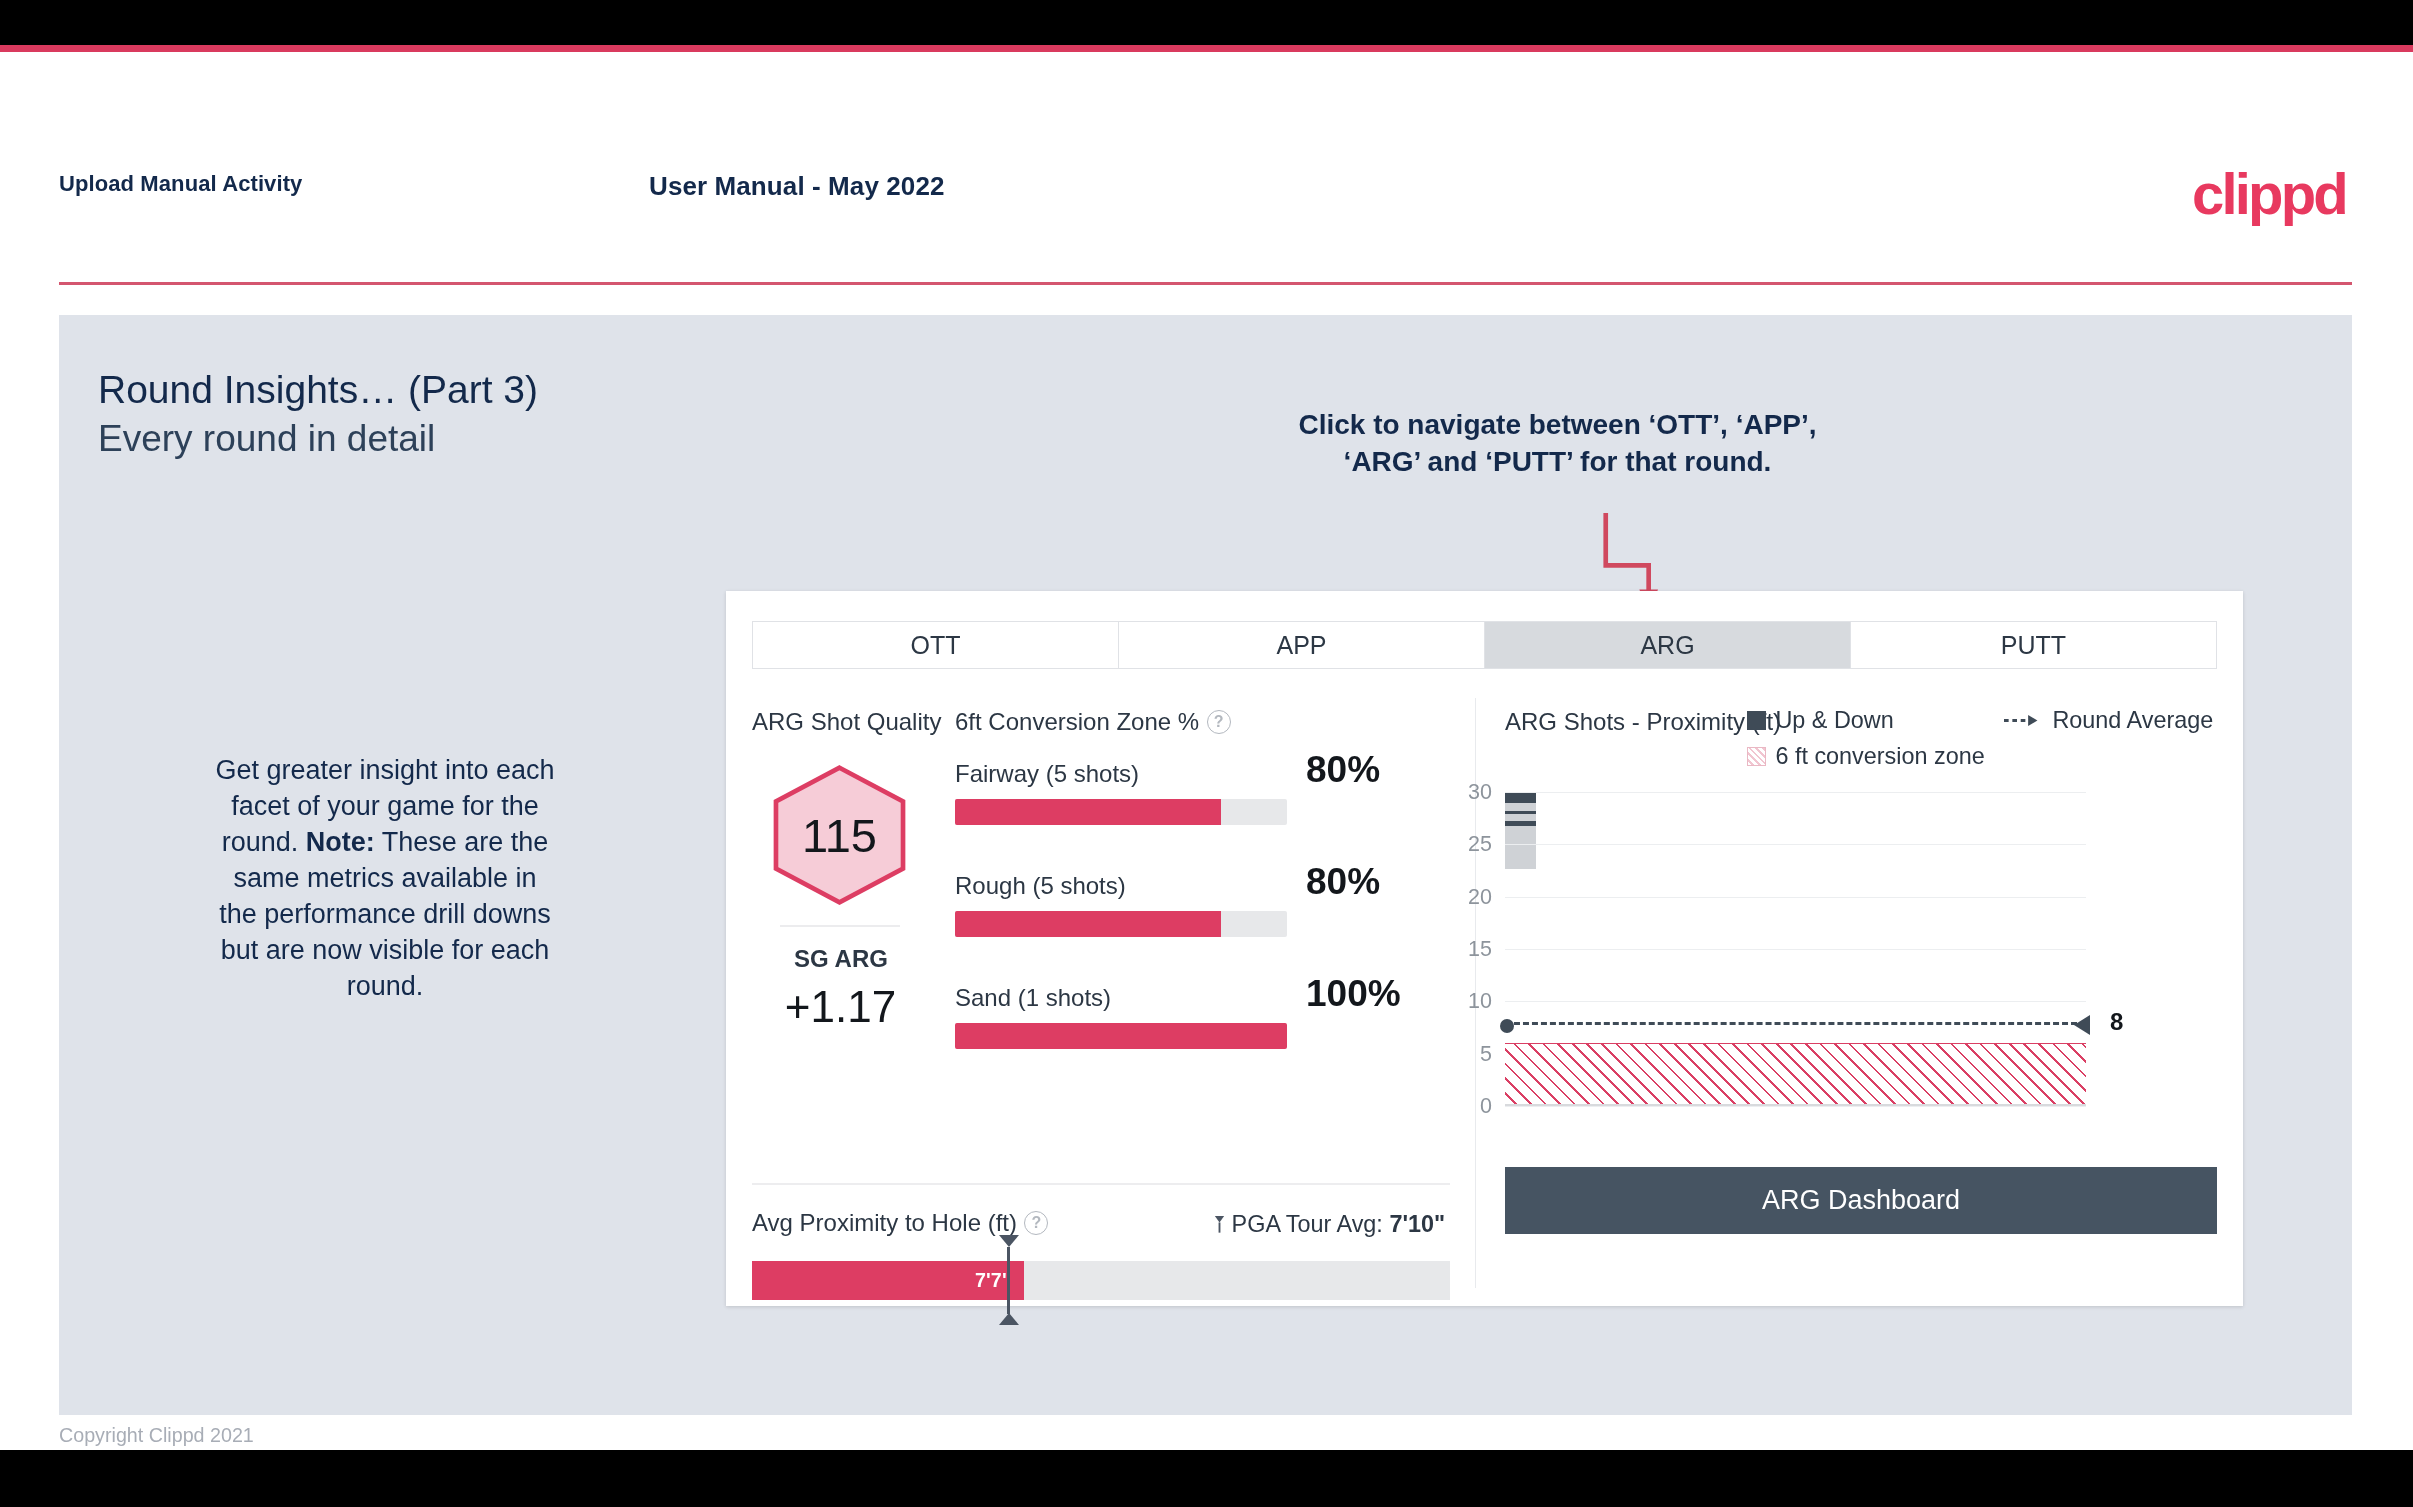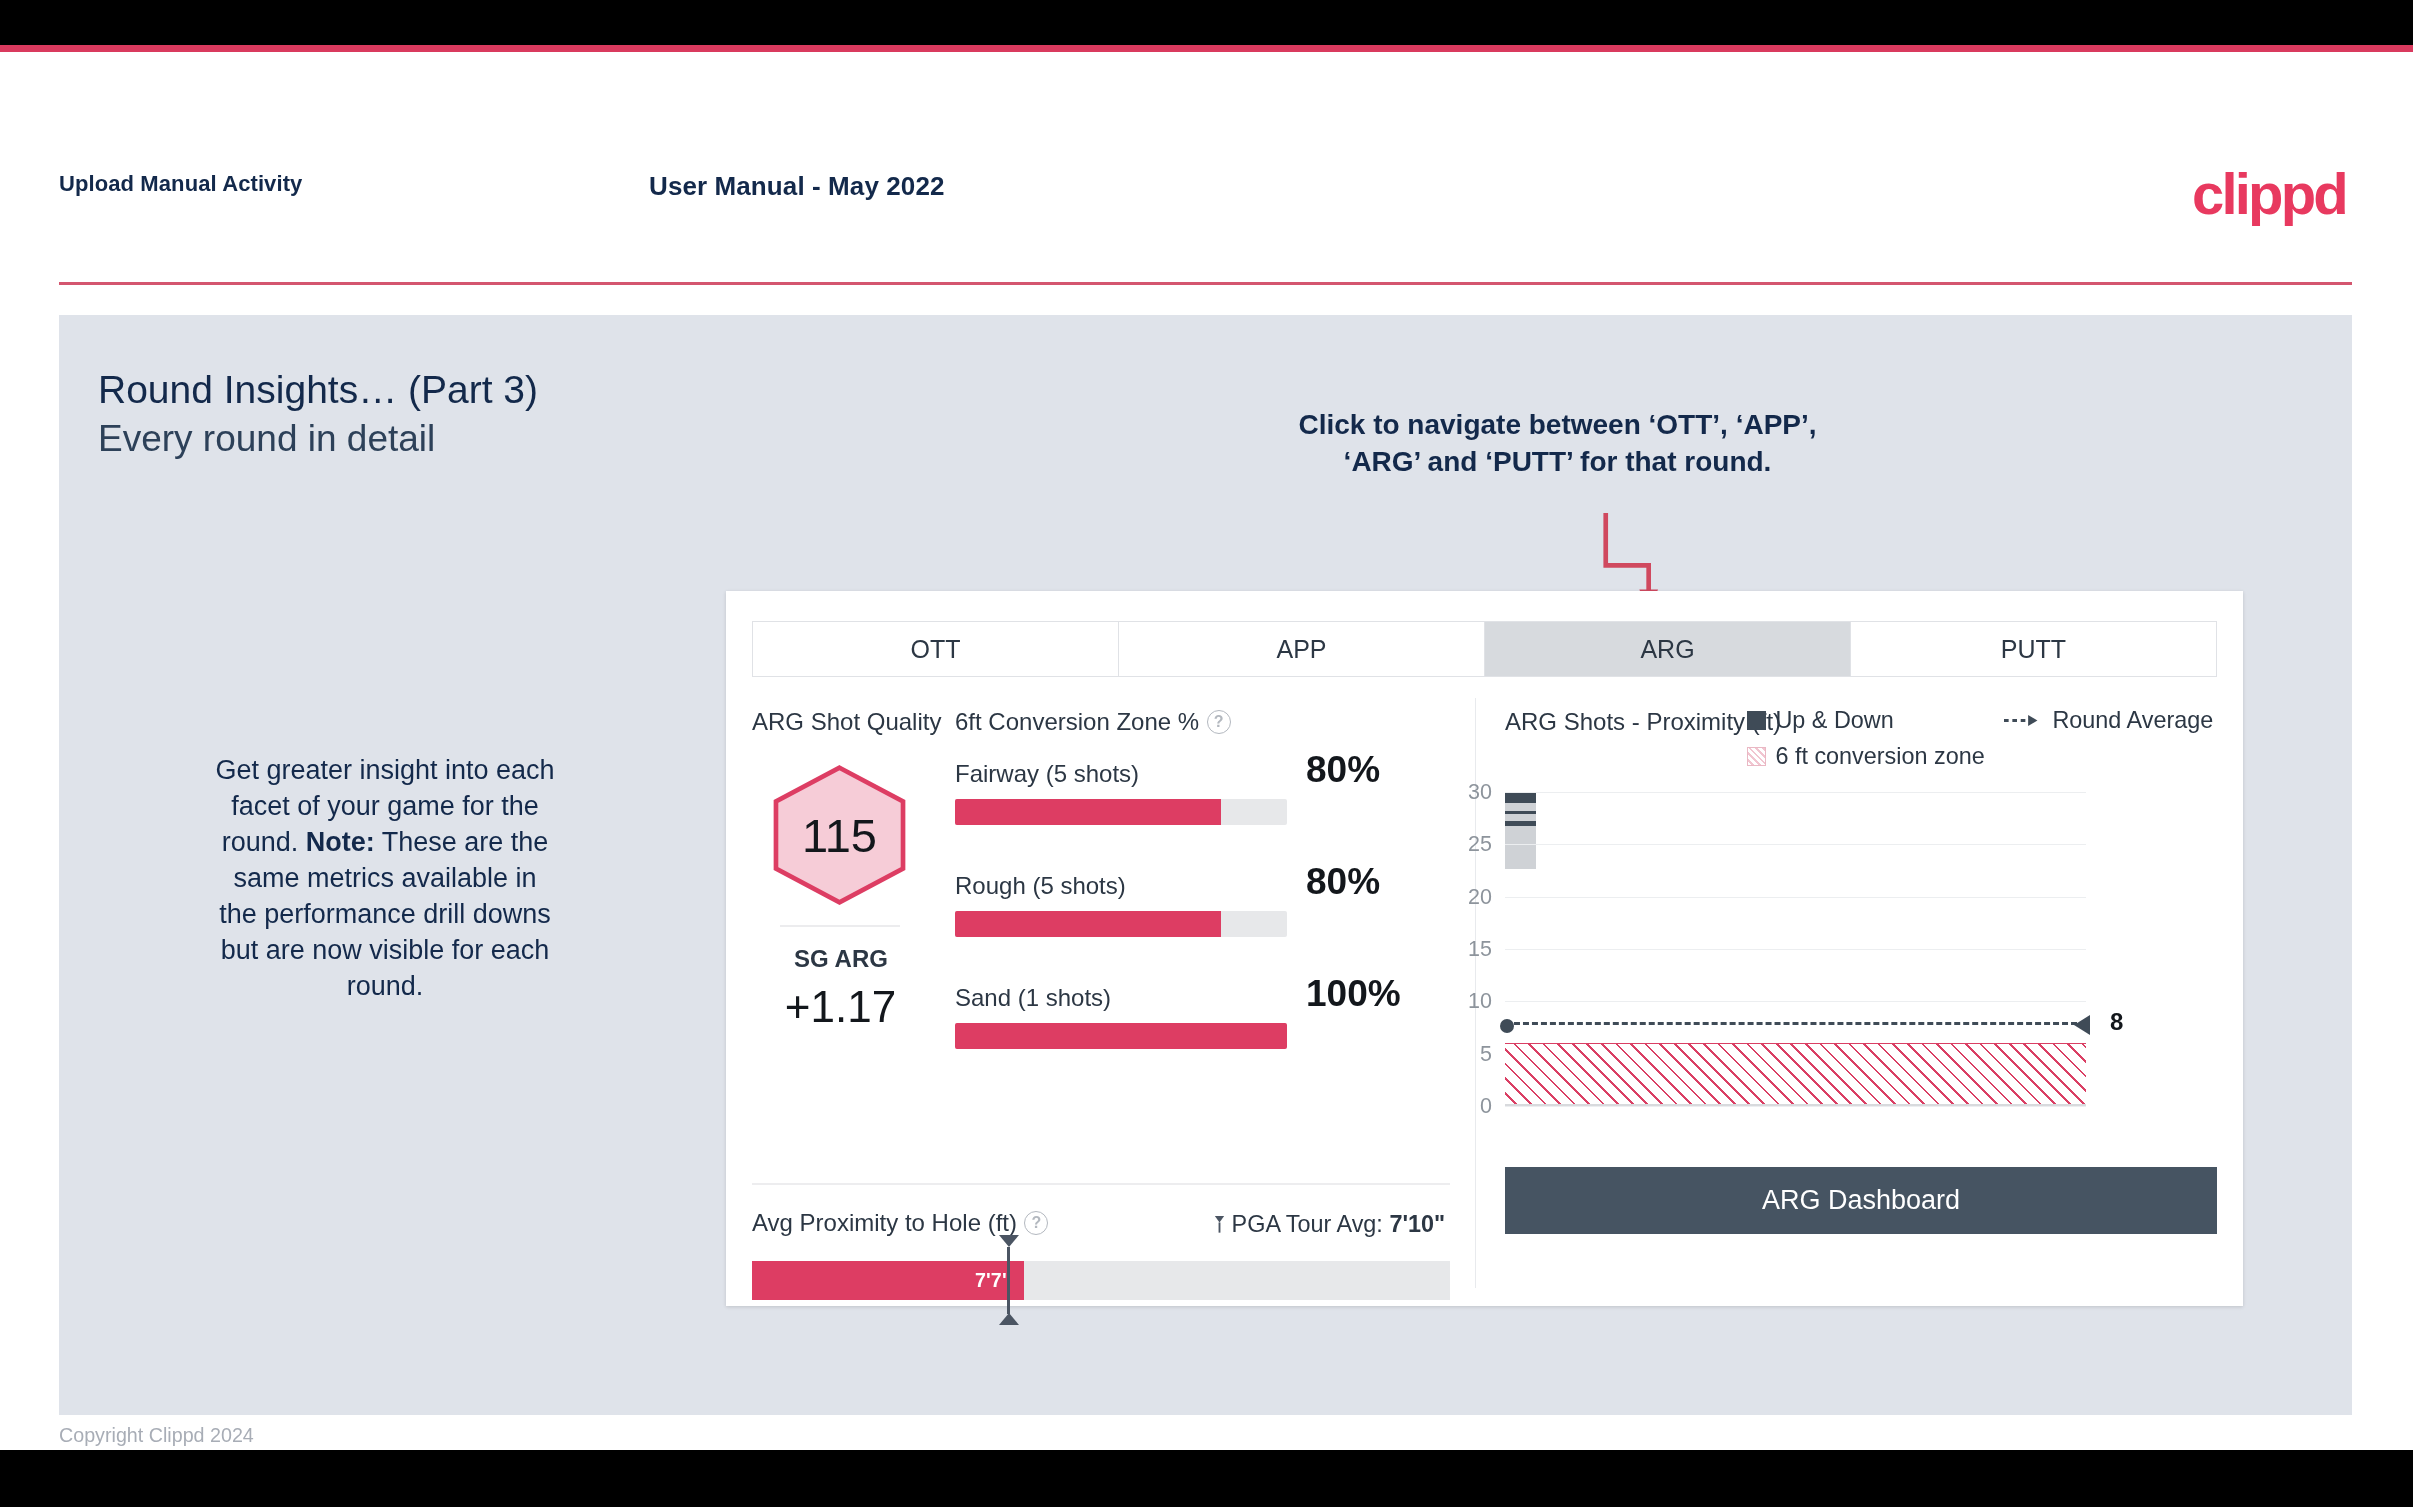--- a/index.html
+++ b/index.html
@@ -76,21 +76,21 @@
   
   .card {
     position: absolute; left: 726px; top: 546px;
     width: 1517px; height: 715px; background: #fff;
     box-shadow: 0 0.9px 3.7px rgba(0,0,0,.14);
   }
 
   
   .tabs {
     position: absolute; left: 26px; top: 30px;
-    width: 1465px; height: 56px; display: flex;
+    width: 1465px; height: 48px; display: flex;
     border: 0.9px solid #e0e2e6; background: #fff;
   }
   .tab {
     flex: 1; display: flex; align-items: center; justify-content: center;
     font-size: 25px; color: #2c3744; border-right: 0.9px solid #e0e2e6;
     background: #fff; cursor: pointer;
   }
   .tab:last-child { border-right: none; }
   .tab.active { background: #d7dade; }
 
@@ -277,21 +277,21 @@
 
     <div class="callout">
       <div>Click to navigate between ‘OTT’, ‘APP’,</div>
       <div>‘ARG’ and ‘PUTT’ for that round.</div>
     </div>
     <svg class="arrow-svg" width="112" height="108" viewBox="0 0 120 115">
       <path d="M4 4 L4 60 L50 60 L50 88" stroke="#d0495f" stroke-width="5" fill="none"></path>
       <path d="M50 110 L40 86 L60 86 Z" fill="#d0495f"></path>
     </svg>
 
-    <div class="copyright">Copyright Clippd 2024</div>
+    <div class="copyright">Copyright Clippd 2021</div>
 
     <div class="card">
 
       <div class="tabs">
         <div class="tab">OTT</div>
         <div class="tab">APP</div>
         <div class="tab active">ARG</div>
         <div class="tab">PUTT</div>
       </div>
 

